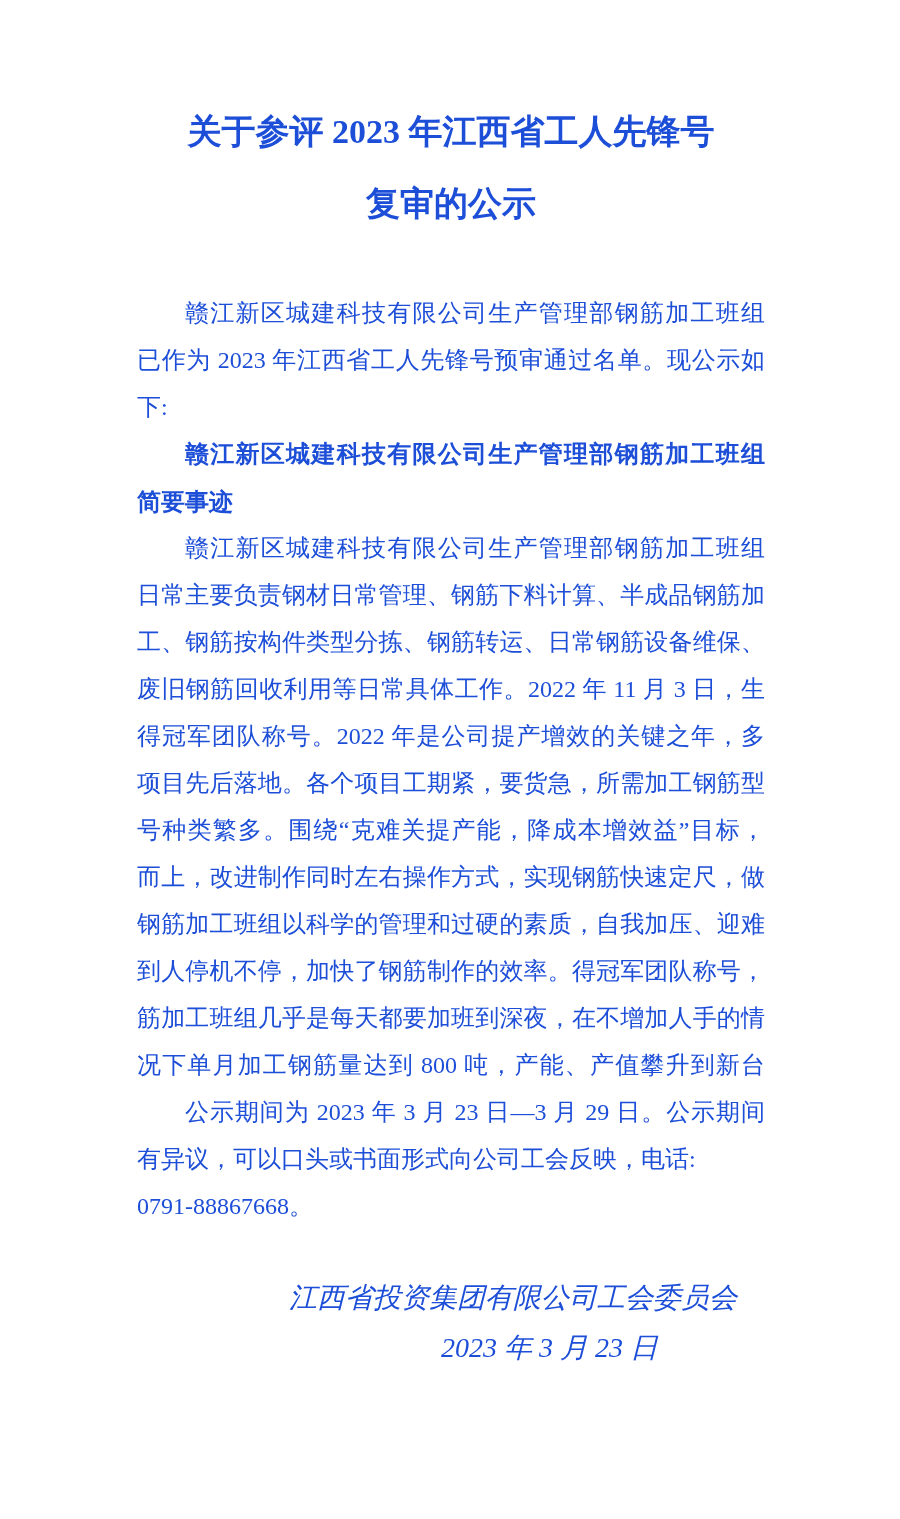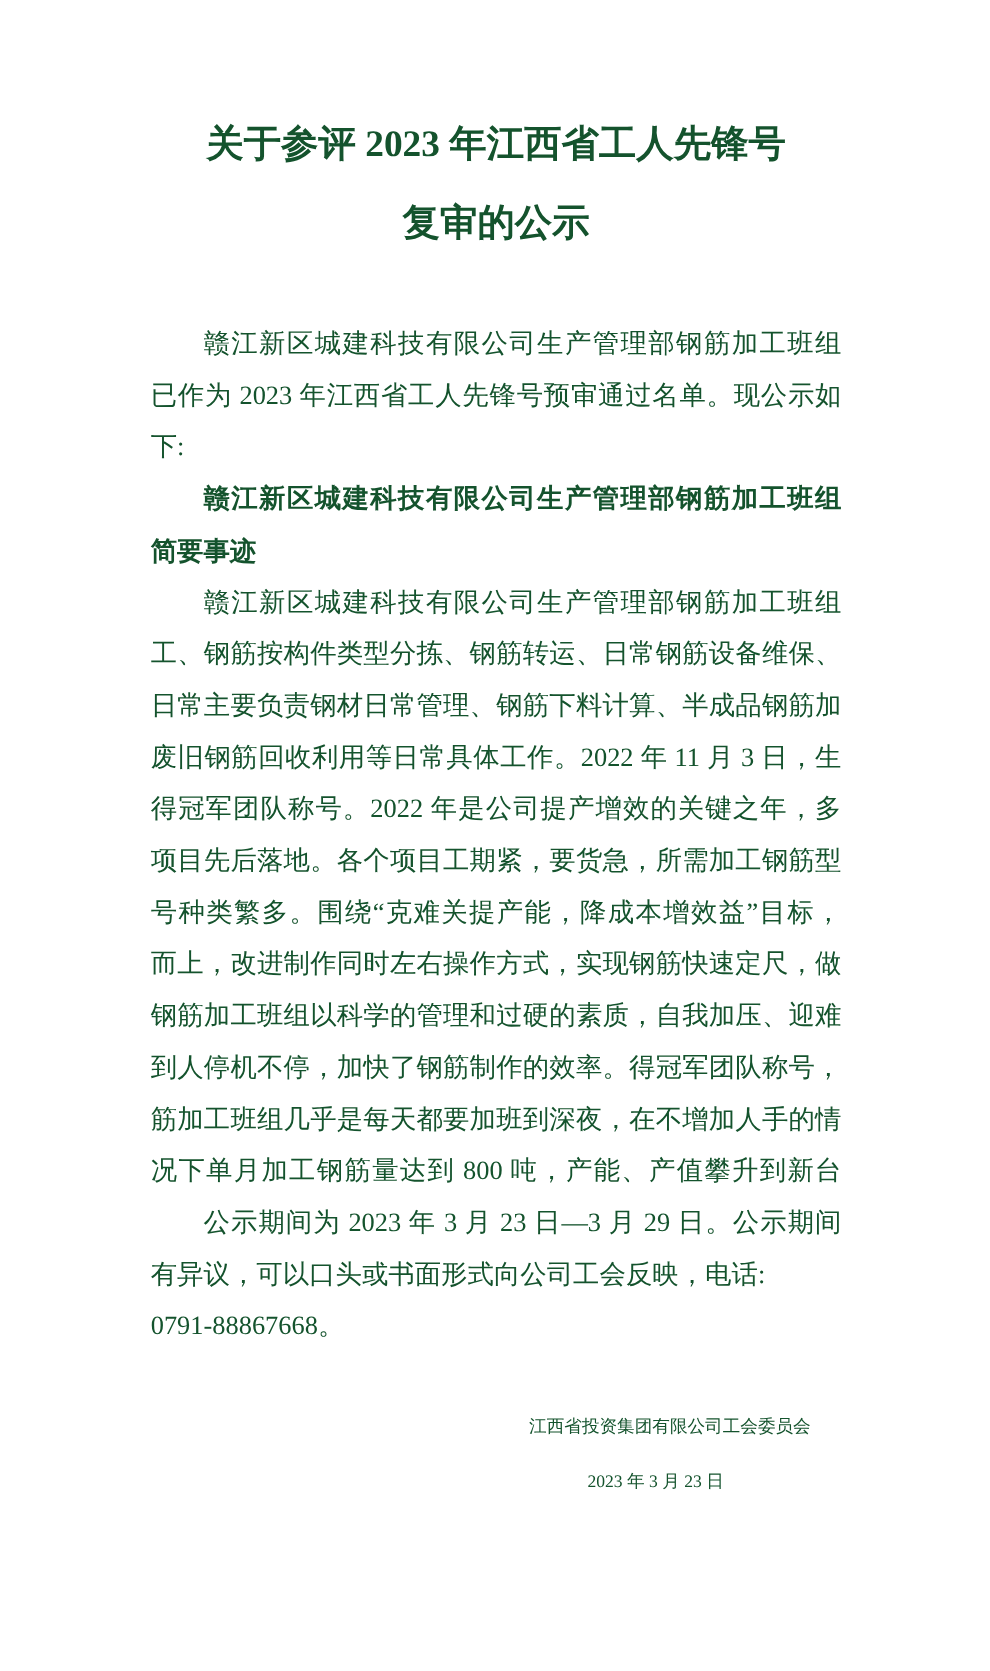--- a/index.html
+++ b/index.html
@@ -5,21 +5,21 @@
   html, body {
     margin: 0;
     padding: 0;
     background: #ffffff;
   }
   .page {
     position: relative;
     width: 900px;
     height: 1519px;
     background: #ffffff;
-    color: #14532d;
+    color: #1d4ed8;
     font-family: "Liberation Serif", "DejaVu Serif", serif;
     overflow: hidden;
   }
   .title-block {
     margin-top: 96px;
     text-align: center;
     font-weight: bold;
     font-size: 34px;
     line-height: 72px;
   }
@@ -44,22 +44,23 @@
     text-align-last: justify;
     font-family: Liberation Serif, serif;
   }
   .line.ind { text-indent: 2em; }
   .para.heading {
     font-family: "Liberation Sans", "DejaVu Sans", sans-serif;
     font-weight: bold;
   }
   .signature-block {
     margin-top: 43px;
-    font-size: 16px;
+    font-size: 28px;
     line-height: 50px;
+    font-style: italic;
   }
   .sig-org {
     height: 50px;
     text-align: right;
     padding-right: 28px;
   }
   .sig-date {
     height: 50px;
     text-align: right;
     padding-right: 107px;
@@ -81,22 +82,22 @@
           <div class="line fill ind">赣江新区城建科技有限公司生产管理部钢筋加工班组</div>
           <div class="line fill">已作为 2023 年江西省工人先锋号预审通过名单。现公示如</div>
           <div class="line">下:</div>
         </div>
         <div class="para heading">
           <div class="line fill ind">赣江新区城建科技有限公司生产管理部钢筋加工班组</div>
           <div class="line">简要事迹</div>
         </div>
         <div class="para normal">
           <div class="line fill ind">赣江新区城建科技有限公司生产管理部钢筋加工班组</div>
+          <div class="line fill">日常主要负责钢材日常管理、钢筋下料计算、半成品钢筋加</div>
           <div class="line fill">工、钢筋按构件类型分拣、钢筋转运、日常钢筋设备维保、</div>
-          <div class="line fill">日常主要负责钢材日常管理、钢筋下料计算、半成品钢筋加</div>
           <div class="line fill">废旧钢筋回收利用等日常具体工作。2022 年 11 月 3 日，生</div>
           <div class="line fill">得冠军团队称号。2022 年是公司提产增效的关键之年，多个</div>
           <div class="line fill">项目先后落地。各个项目工期紧，要货急，所需加工钢筋型</div>
           <div class="line fill">号种类繁多。围绕“克难关提产能，降成本增效益”目标，</div>
           <div class="line fill">而上，改进制作同时左右操作方式，实现钢筋快速定尺，做</div>
           <div class="line fill">钢筋加工班组以科学的管理和过硬的素质，自我加压、迎难</div>
           <div class="line fill">到人停机不停，加快了钢筋制作的效率。得冠军团队称号，钢</div>
           <div class="line fill">筋加工班组几乎是每天都要加班到深夜，在不增加人手的情</div>
           <div class="line fill">况下单月加工钢筋量达到 800 吨，产能、产值攀升到新台阶。</div>
         </div>

